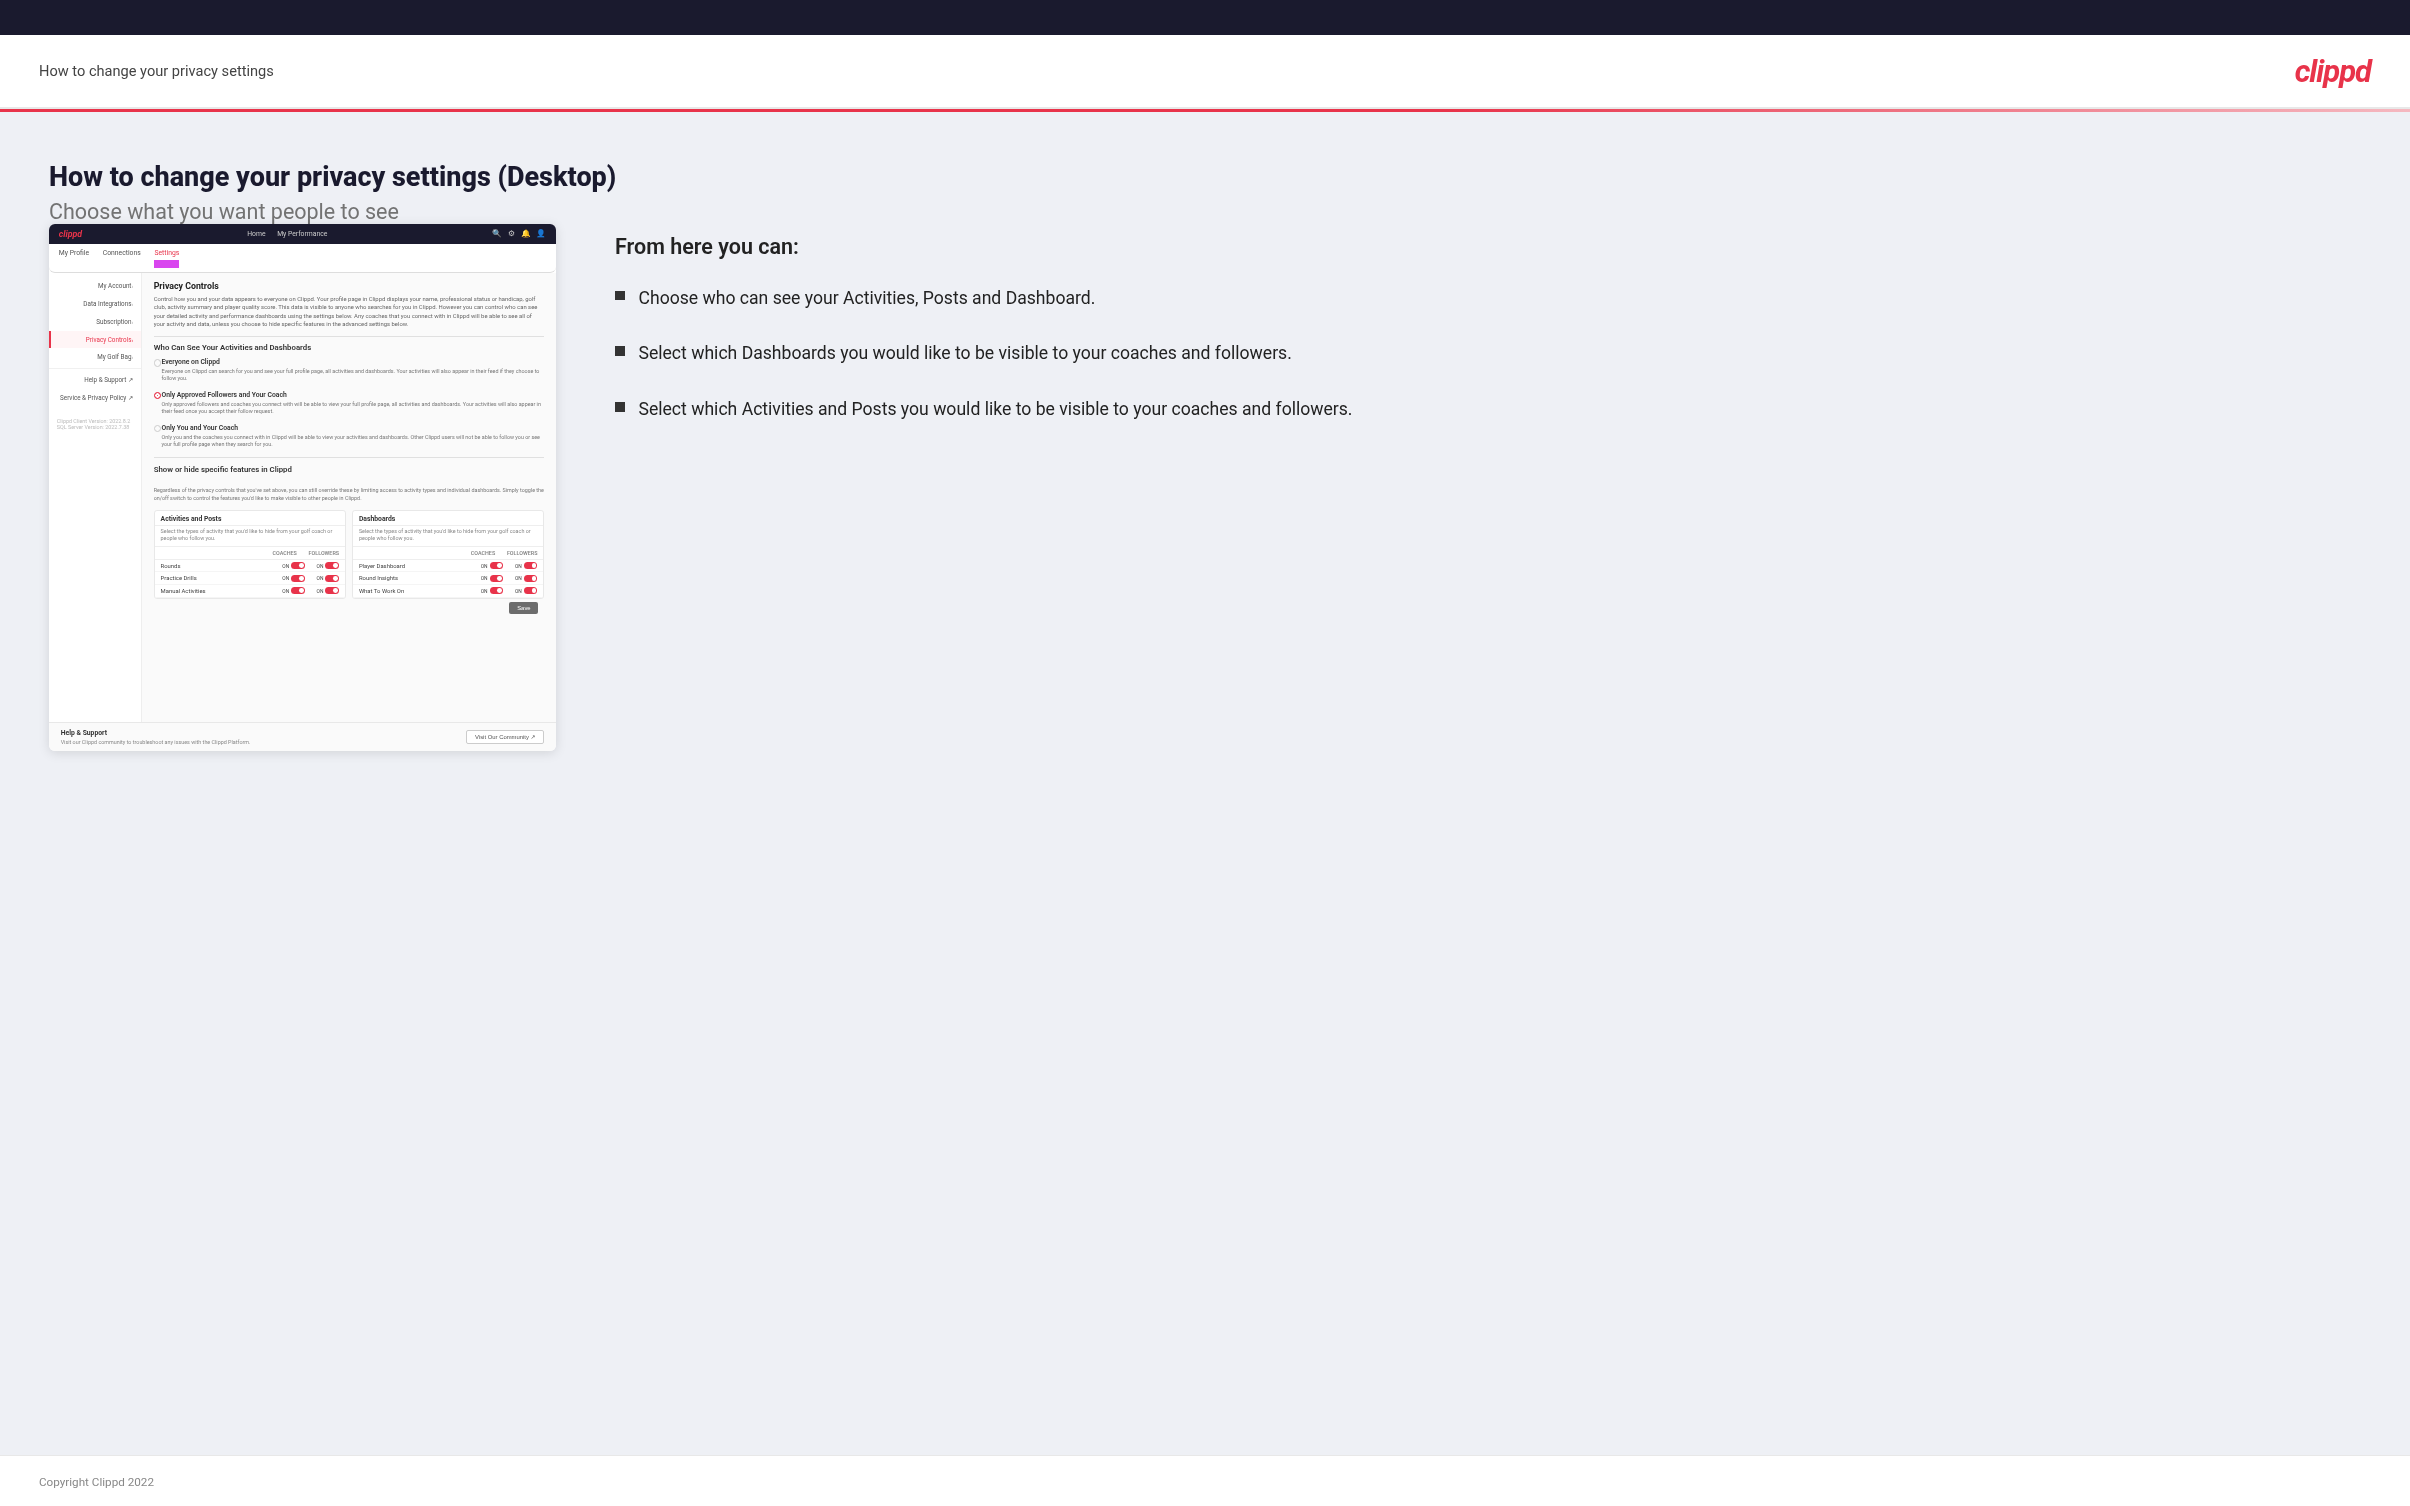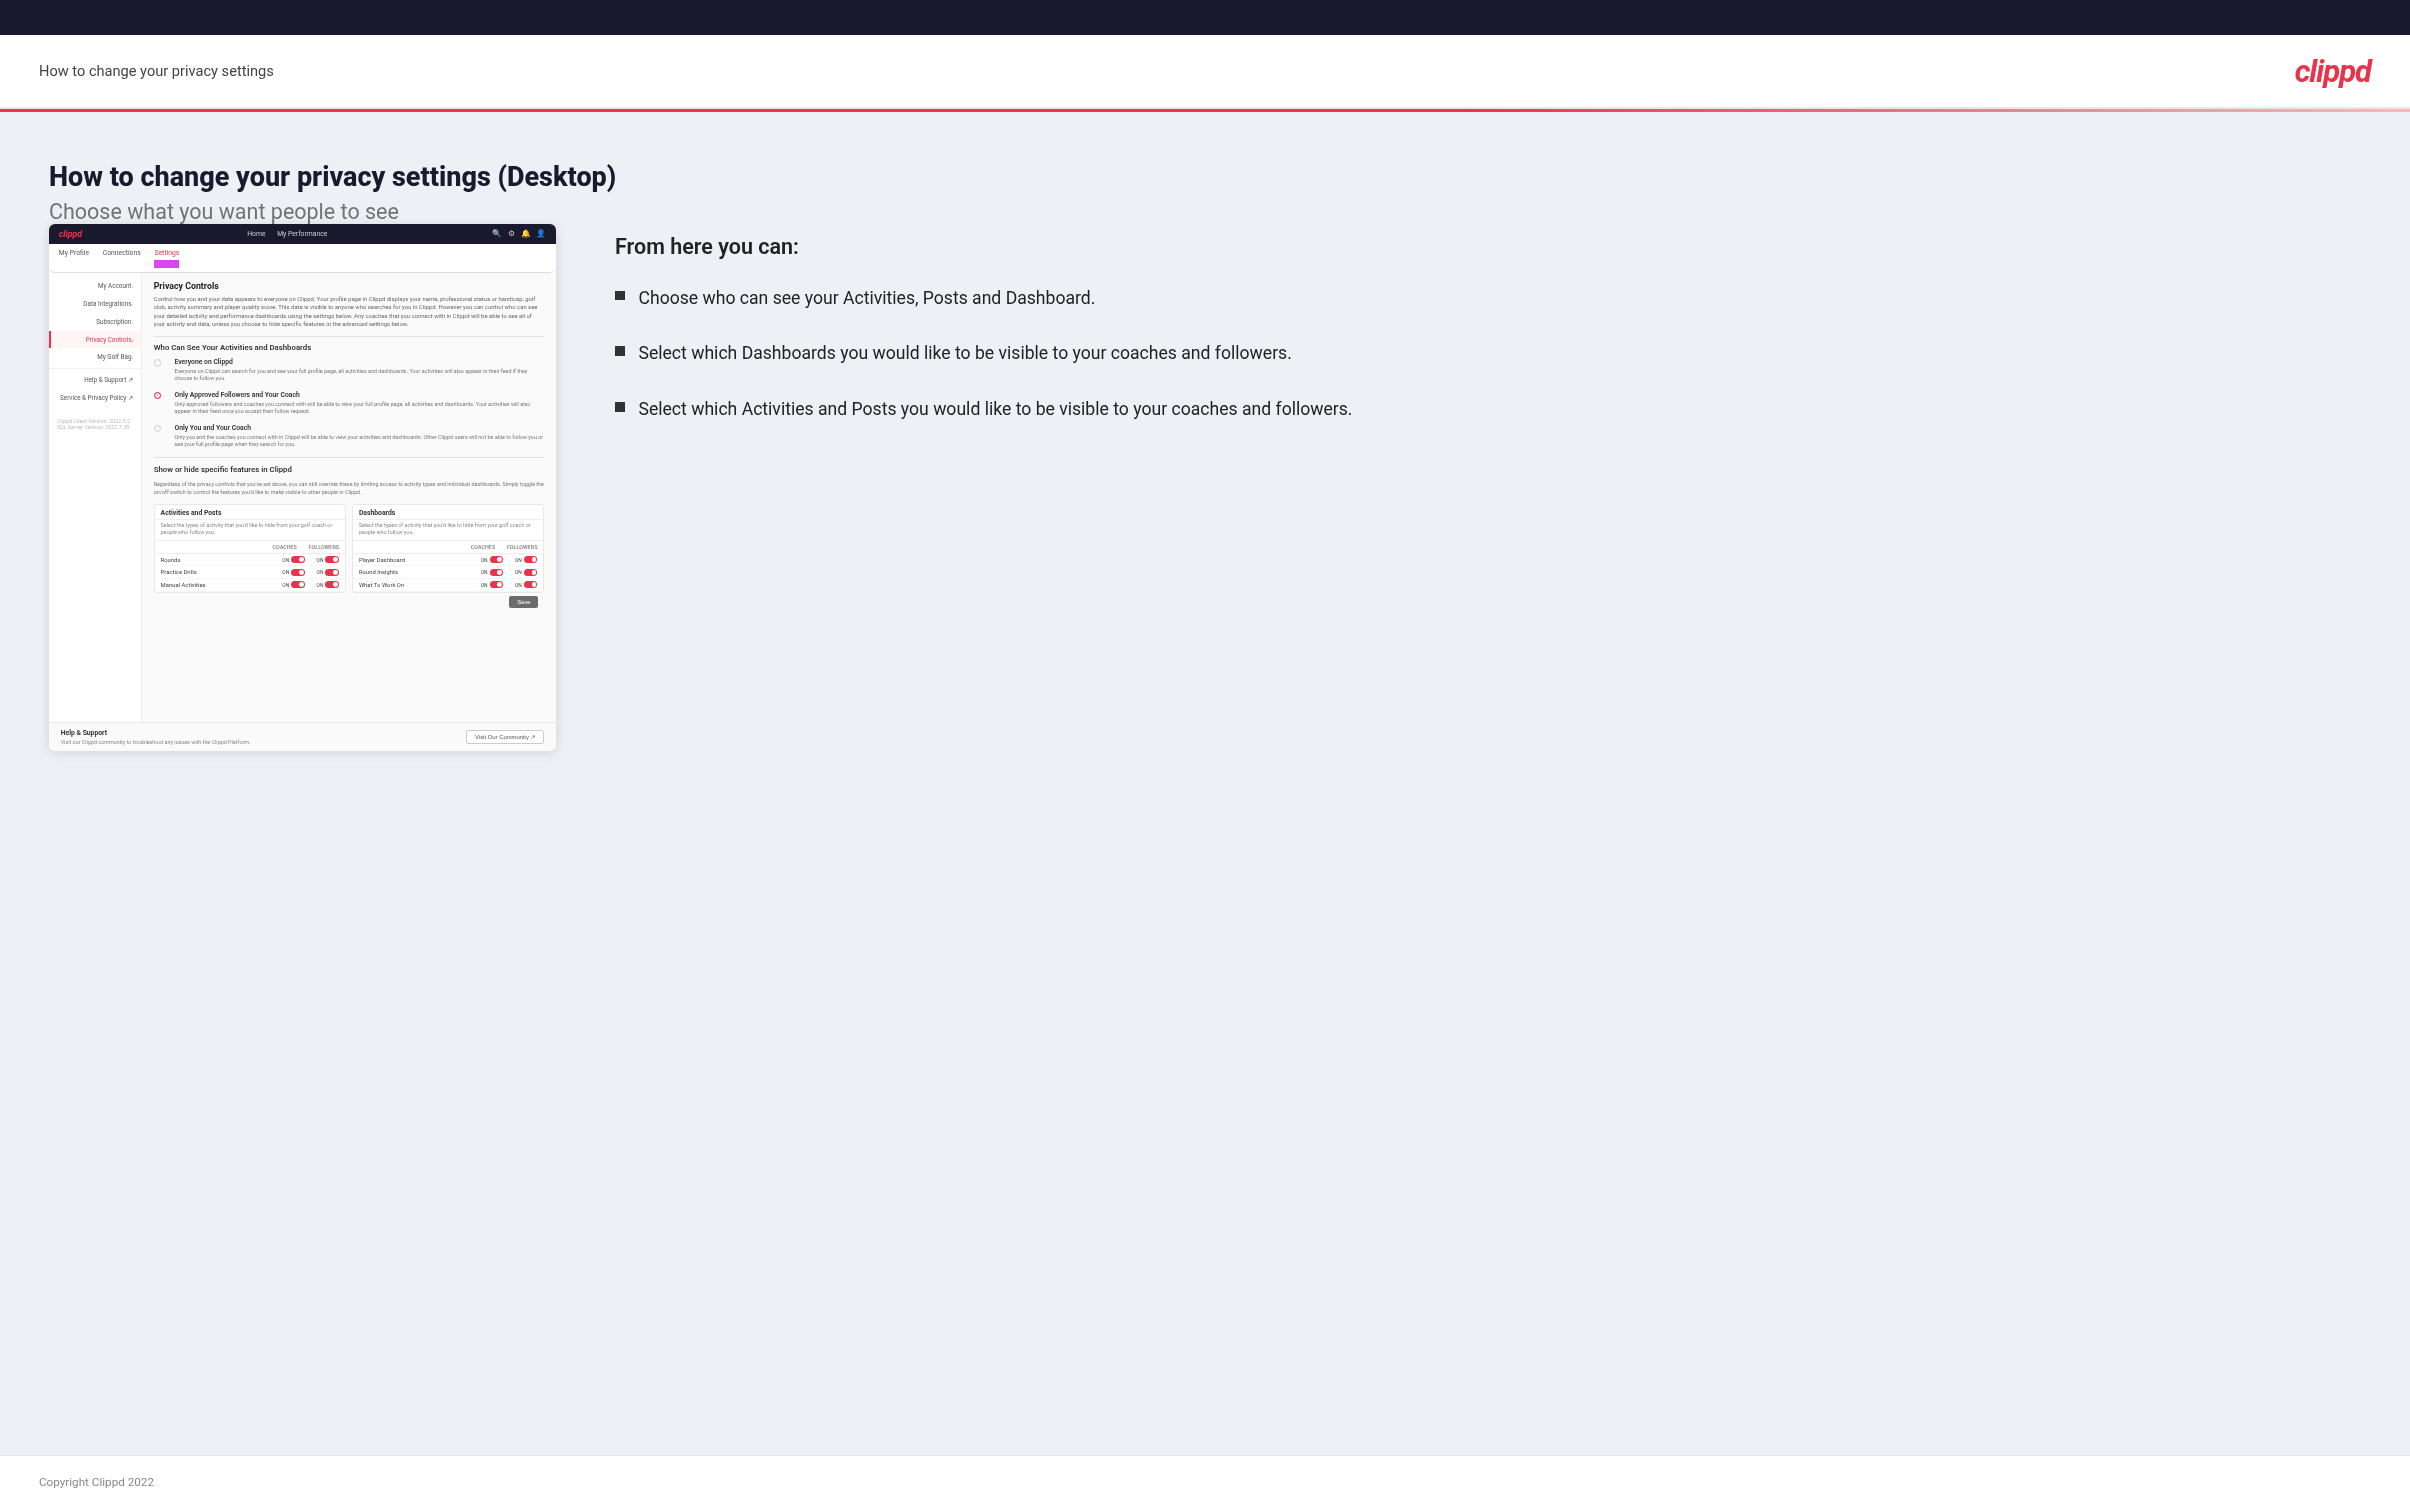--- a/index.html
+++ b/index.html
@@ -208,21 +208,21 @@
       font-size: 7.8px;
       font-weight: 600;
       color: #333;
       margin-bottom: 5.9px;
     }
 
     
     .mock-radio-option {
       display: flex;
       align-items: flex-start;
-      gap: 13px;
+      gap: 0;
       margin-bottom: 7.8px;
     }
     .mock-radio {
       width: 7.8px;
       height: 7.8px;
       border-radius: 50%;
       border: 1.5px solid #ccc;
       margin-top: 1px;
       flex-shrink: 0;
     }
@@ -419,21 +419,21 @@
     .footer-text {
       font-size: 11.7px;
       color: #888;
     }
 
     .mock-show-or-hide {
       font-size: 7.8px;
       font-weight: 600;
       color: #333;
       margin-top: 7.8px;
-      margin-bottom: 7px;
+      margin-bottom: 13px;
     }
     .mock-show-desc {
       font-size: 5.4px;
       color: #777;
       margin-bottom: 5.9px;
       line-height: 1.4;
     }
   </style>
 </head>
 <body>

